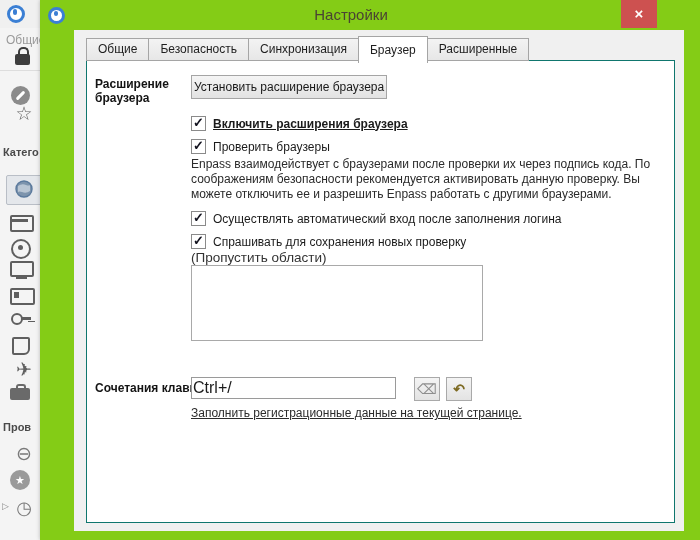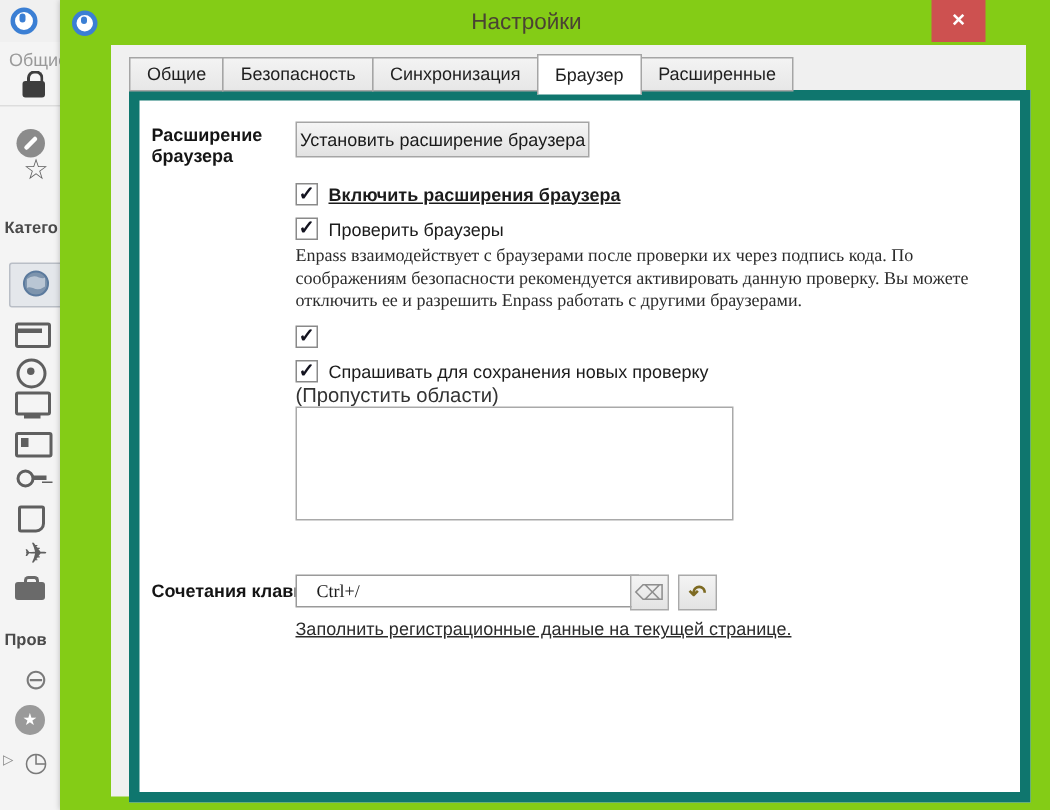--- a/index.html
+++ b/index.html
@@ -51,31 +51,31 @@
   .dlg-ring::after{content:"";position:absolute;left:3px;top:1px;width:4px;height:5px;background:#3b7fd4;border-radius:2px;}
   .dlg-close{position:absolute;right:5px;top:0;width:36px;height:28px;background:#cd5150;color:#fff;font-size:15px;font-weight:bold;text-align:center;line-height:27px;cursor:default;}
   .dlg-body{position:absolute;left:6px;top:30px;width:610px;height:501px;background:#f0f0f0;margin-left:28px;}
 
   
   .tabbar{position:absolute;top:6px;left:12px;display:flex;align-items:flex-end;z-index:5;}
   .tab{height:21px;line-height:21px;padding:0 11px;background:linear-gradient(#f3f3f3,#e7e7e7);border:1px solid #a5a5a5;margin-right:-1px;font-size:12px;color:#1e1e1e;white-space:nowrap;}
   .tab.active{height:26px;line-height:26px;background:#fff;border-bottom:none;margin-bottom:-2px;z-index:6;}
 
   
-  .panel{position:absolute;top:30px;left:12px;width:587px;height:461px;background:#fff;border:7px solid #0f766e;}
+  .panel{position:absolute;top:30px;left:12px;width:587px;height:461px;background:#fff;border:1px solid #0f766e;}
   .col-label{position:absolute;left:8px;font-size:12px;font-weight:bold;color:#141414;width:95px;line-height:14px;}
   .btn{position:absolute;left:104px;top:14px;padding:4px 2px;font-size:12px;color:#1a1a1a;background:linear-gradient(#f5f5f5,#e2e2e2);border:1px solid #a5a5a5;font-family:"Liberation Sans",sans-serif;}
   .cbrow{position:absolute;left:104px;display:flex;align-items:center;}
   .cbbox{width:13px;height:13px;background:#fff;border:1px solid #8a8a8a;margin-right:7px;position:relative;font-size:13px;font-weight:bold;color:#13131f;line-height:11px;text-align:center;flex:0 0 auto;}
   .cblabel{font-size:12px;color:#1b1b1b;}
   .cblabel.bold{font-weight:bold;text-decoration:underline;}
   .note{position:absolute;left:104px;width:473px;font-size:12px;line-height:15px;color:#2b2b2b;}
   .skiplabel{position:absolute;left:104px;font-size:13.5px;color:#333;}
   .skiparea{position:absolute;left:104px;width:286px;height:70px;background:#fff;border:1px solid #a9a9a9;resize:none;font-family:"Liberation Sans",sans-serif;font-size:12px;}
-  .hotkey-input{position:absolute;left:104px;width:201px;height:14px;padding:3px 13px;border:1px solid #9a9a9a;font-size:12px;color:#1b1b1b;font-family:Liberation Serif, serif;background:#fff;}
+  .hotkey-input{position:absolute;left:104px;width:201px;height:14px;padding:3px 1px;border:1px solid #9a9a9a;font-size:16px;color:#1b1b1b;font-family:Liberation Sans, sans-serif;background:#fff;}
   .mini-btn{position:absolute;width:24px;height:22px;background:linear-gradient(#f4f4f4,#e3e3e3);border:1px solid #a9a9a9;display:flex;align-items:center;justify-content:center;font-size:14px;}
   .bsp{color:#8e8e8e;}
   .undo{color:#7d6a22;font-weight:bold;}
   .hint{position:absolute;left:104px;font-size:12px;color:#2b2b2b;text-decoration:underline;}
 </style>
 </head>
 <body>
 
 <div class="screen">
 
@@ -141,24 +141,25 @@
 
         <div class="cbrow" style="top:55px;">
           <span class="cbbox">✓</span>
           <span class="cblabel bold">Включить расширения браузера</span>
         </div>
         <div class="cbrow" style="top:78px;">
           <span class="cbbox">✓</span>
           <span class="cblabel">Проверить браузеры</span>
         </div>
 
-        <div class="note" style="top:96px;font-family:Liberation Serif, serif;">Enpass взаимодействует с браузерами после проверки их через подпись кода. По соображениям безопасности рекомендуется активировать данную проверку. Вы можете отключить ее и разрешить Enpass работать с другими браузерами.</div>
+        <div class="note" style="top:96px;">Enpass взаимодействует с браузерами после проверки их через подпись кода. По соображениям безопасности рекомендуется активировать данную проверку. Вы можете отключить ее и разрешить Enpass работать с другими браузерами.</div>
 
         <div class="cbrow" style="top:150px;">
           <span class="cbbox">✓</span>
+          <span class="cblabel">Осуществлять автоматический вход после заполнения логина</span>
         </div>
         <div class="cbrow" style="top:173px;">
           <span class="cbbox">✓</span>
           <span class="cblabel">Спрашивать для сохранения новых проверку</span>
         </div>
 
         <div class="skiplabel" style="top:189px;">(Пропустить области)</div>
         <textarea class="skiparea" style="top: 204px;" value=""></textarea>
 
         <div class="col-label" style="top:320px;white-space:nowrap;width:auto;">Сочетания клавиш</div>

